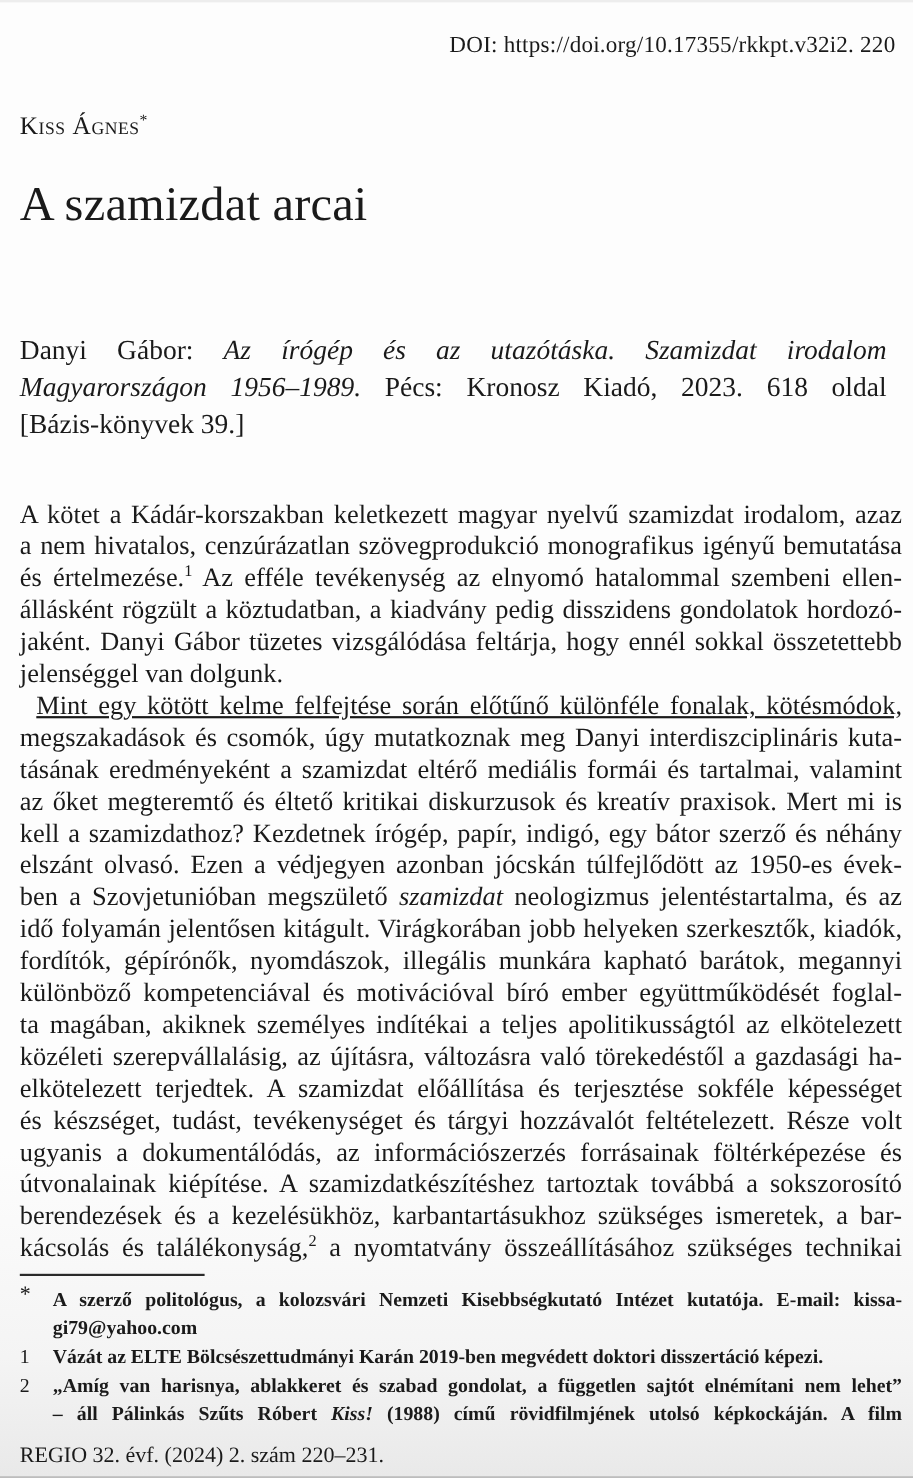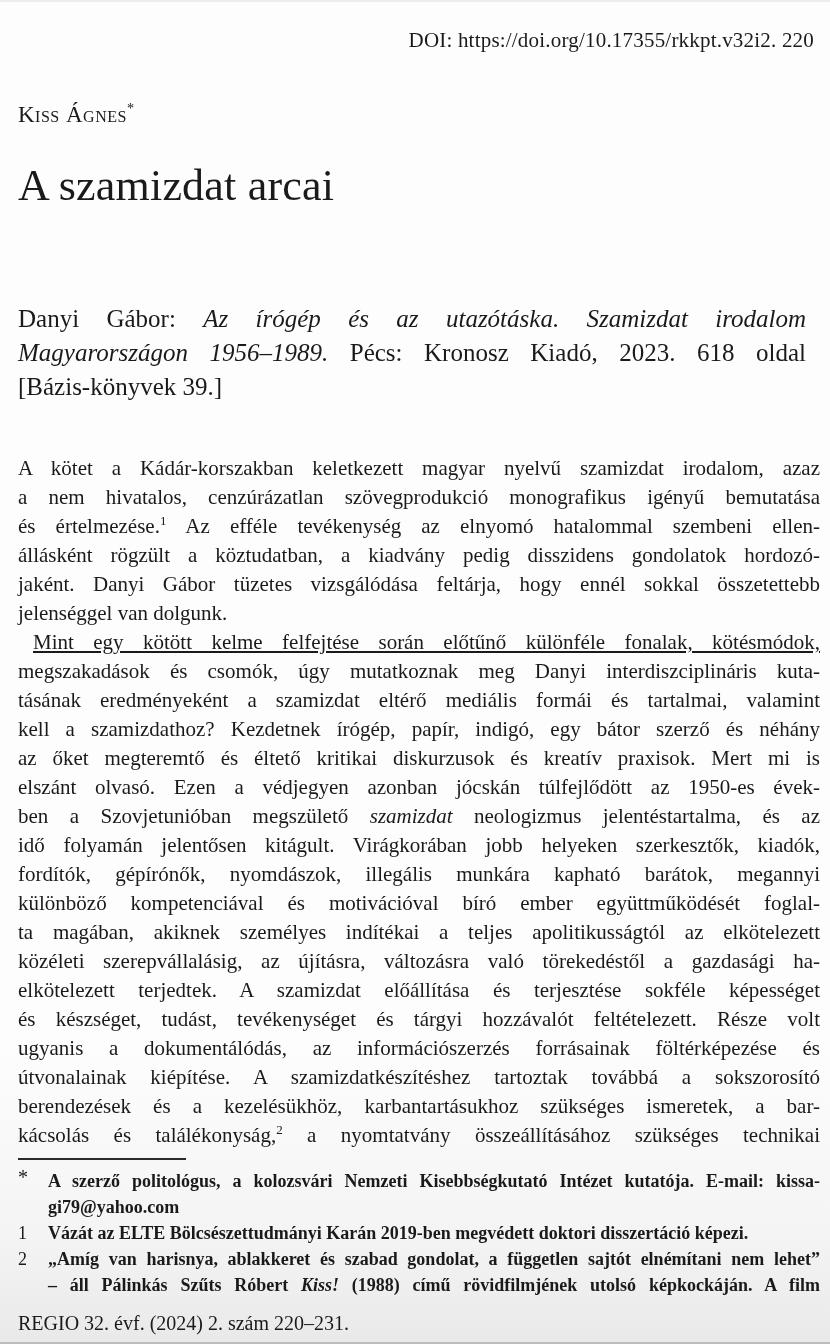--- a/index.html
+++ b/index.html
@@ -27,21 +27,21 @@
   .title {
     position:absolute; top:158px; left:18px;
     font-size:44px; font-weight:400; letter-spacing:0.2px;
   }
   .citation {
     position:absolute; top:300px; left:18px; width:788px;
     font-size:25px; line-height:34px;
   }
   .body-text {
     position:absolute; top:452px; left:18px; width:802px;
-    font-size:21px; line-height:29px;
+    font-size:24px; line-height:29px;
   }
   .footnotes {
     position:absolute; top:1144px; left:18px; width:802px;
     font-size:18px; line-height:26px;
   }
   .fn-rule {
     width:168px; height:0;
     border-top:2px solid #2a2a2a;
     margin:12px 0 8px 0;
   }
@@ -82,22 +82,22 @@
         <div class="tline"><span>a nem hivatalos, cenzúrázatlan szövegprodukció monografikus igényű bemutatása</span></div>
         <div class="tline"><span>és értelmezése.</span><sup class="sup">1</sup><span> Az efféle tevékenység az elnyomó hatalommal szembeni ellen-</span></div>
         <div class="tline"><span>állásként rögzült a köztudatban, a kiadvány pedig disszidens gondolatok hordozó-</span></div>
         <div class="tline"><span>jaként. Danyi Gábor tüzetes vizsgálódása feltárja, hogy ennél sokkal összetettebb</span></div>
         <div class="tline last"><span>jelenséggel van dolgunk.</span></div>
       </div>
     <div>
         <div class="tline indent"><span>Mint egy kötött kelme felfejtése során előtűnő különféle fonalak, kötésmódok,</span></div>
         <div class="tline"><span>megszakadások és csomók, úgy mutatkoznak meg Danyi interdiszciplináris kuta-</span></div>
         <div class="tline"><span>tásának eredményeként a szamizdat eltérő mediális formái és tartalmai, valamint</span></div>
+        <div class="tline"><span>az őket megteremtő és éltető kritikai diskurzusok és kreatív praxisok. Mert mi is</span></div>
         <div class="tline"><span>kell a szamizdathoz? Kezdetnek írógép, papír, indigó, egy bátor szerző és néhány</span></div>
-        <div class="tline"><span>az őket megteremtő és éltető kritikai diskurzusok és kreatív praxisok. Mert mi is</span></div>
         <div class="tline"><span>elszánt olvasó. Ezen a védjegyen azonban jócskán túlfejlődött az 1950-es évek-</span></div>
         <div class="tline"><span>ben a Szovjetunióban megszülető </span><span class="it">szamizdat</span><span> neologizmus jelentéstartalma, és az</span></div>
         <div class="tline"><span>idő folyamán jelentősen kitágult. Virágkorában jobb helyeken szerkesztők, kiadók,</span></div>
         <div class="tline"><span>fordítók, gépírónők, nyomdászok, illegális munkára kapható barátok, megannyi</span></div>
         <div class="tline"><span>különböző kompetenciával és motivációval bíró ember együttműködését foglal-</span></div>
         <div class="tline"><span>ta magában, akiknek személyes indítékai a teljes apolitikusságtól az elkötelezett</span></div>
         <div class="tline"><span>közéleti szerepvállalásig, az újításra, változásra való törekedéstől a gazdasági ha-</span></div>
         <div class="tline"><span>elkötelezett terjedtek. A szamizdat előállítása és terjesztése sokféle képességet</span></div>
         <div class="tline"><span>és készséget, tudást, tevékenységet és tárgyi hozzávalót feltételezett. Része volt</span></div>
         <div class="tline"><span>ugyanis a dokumentálódás, az információszerzés forrásainak föltérképezése és</span></div>

